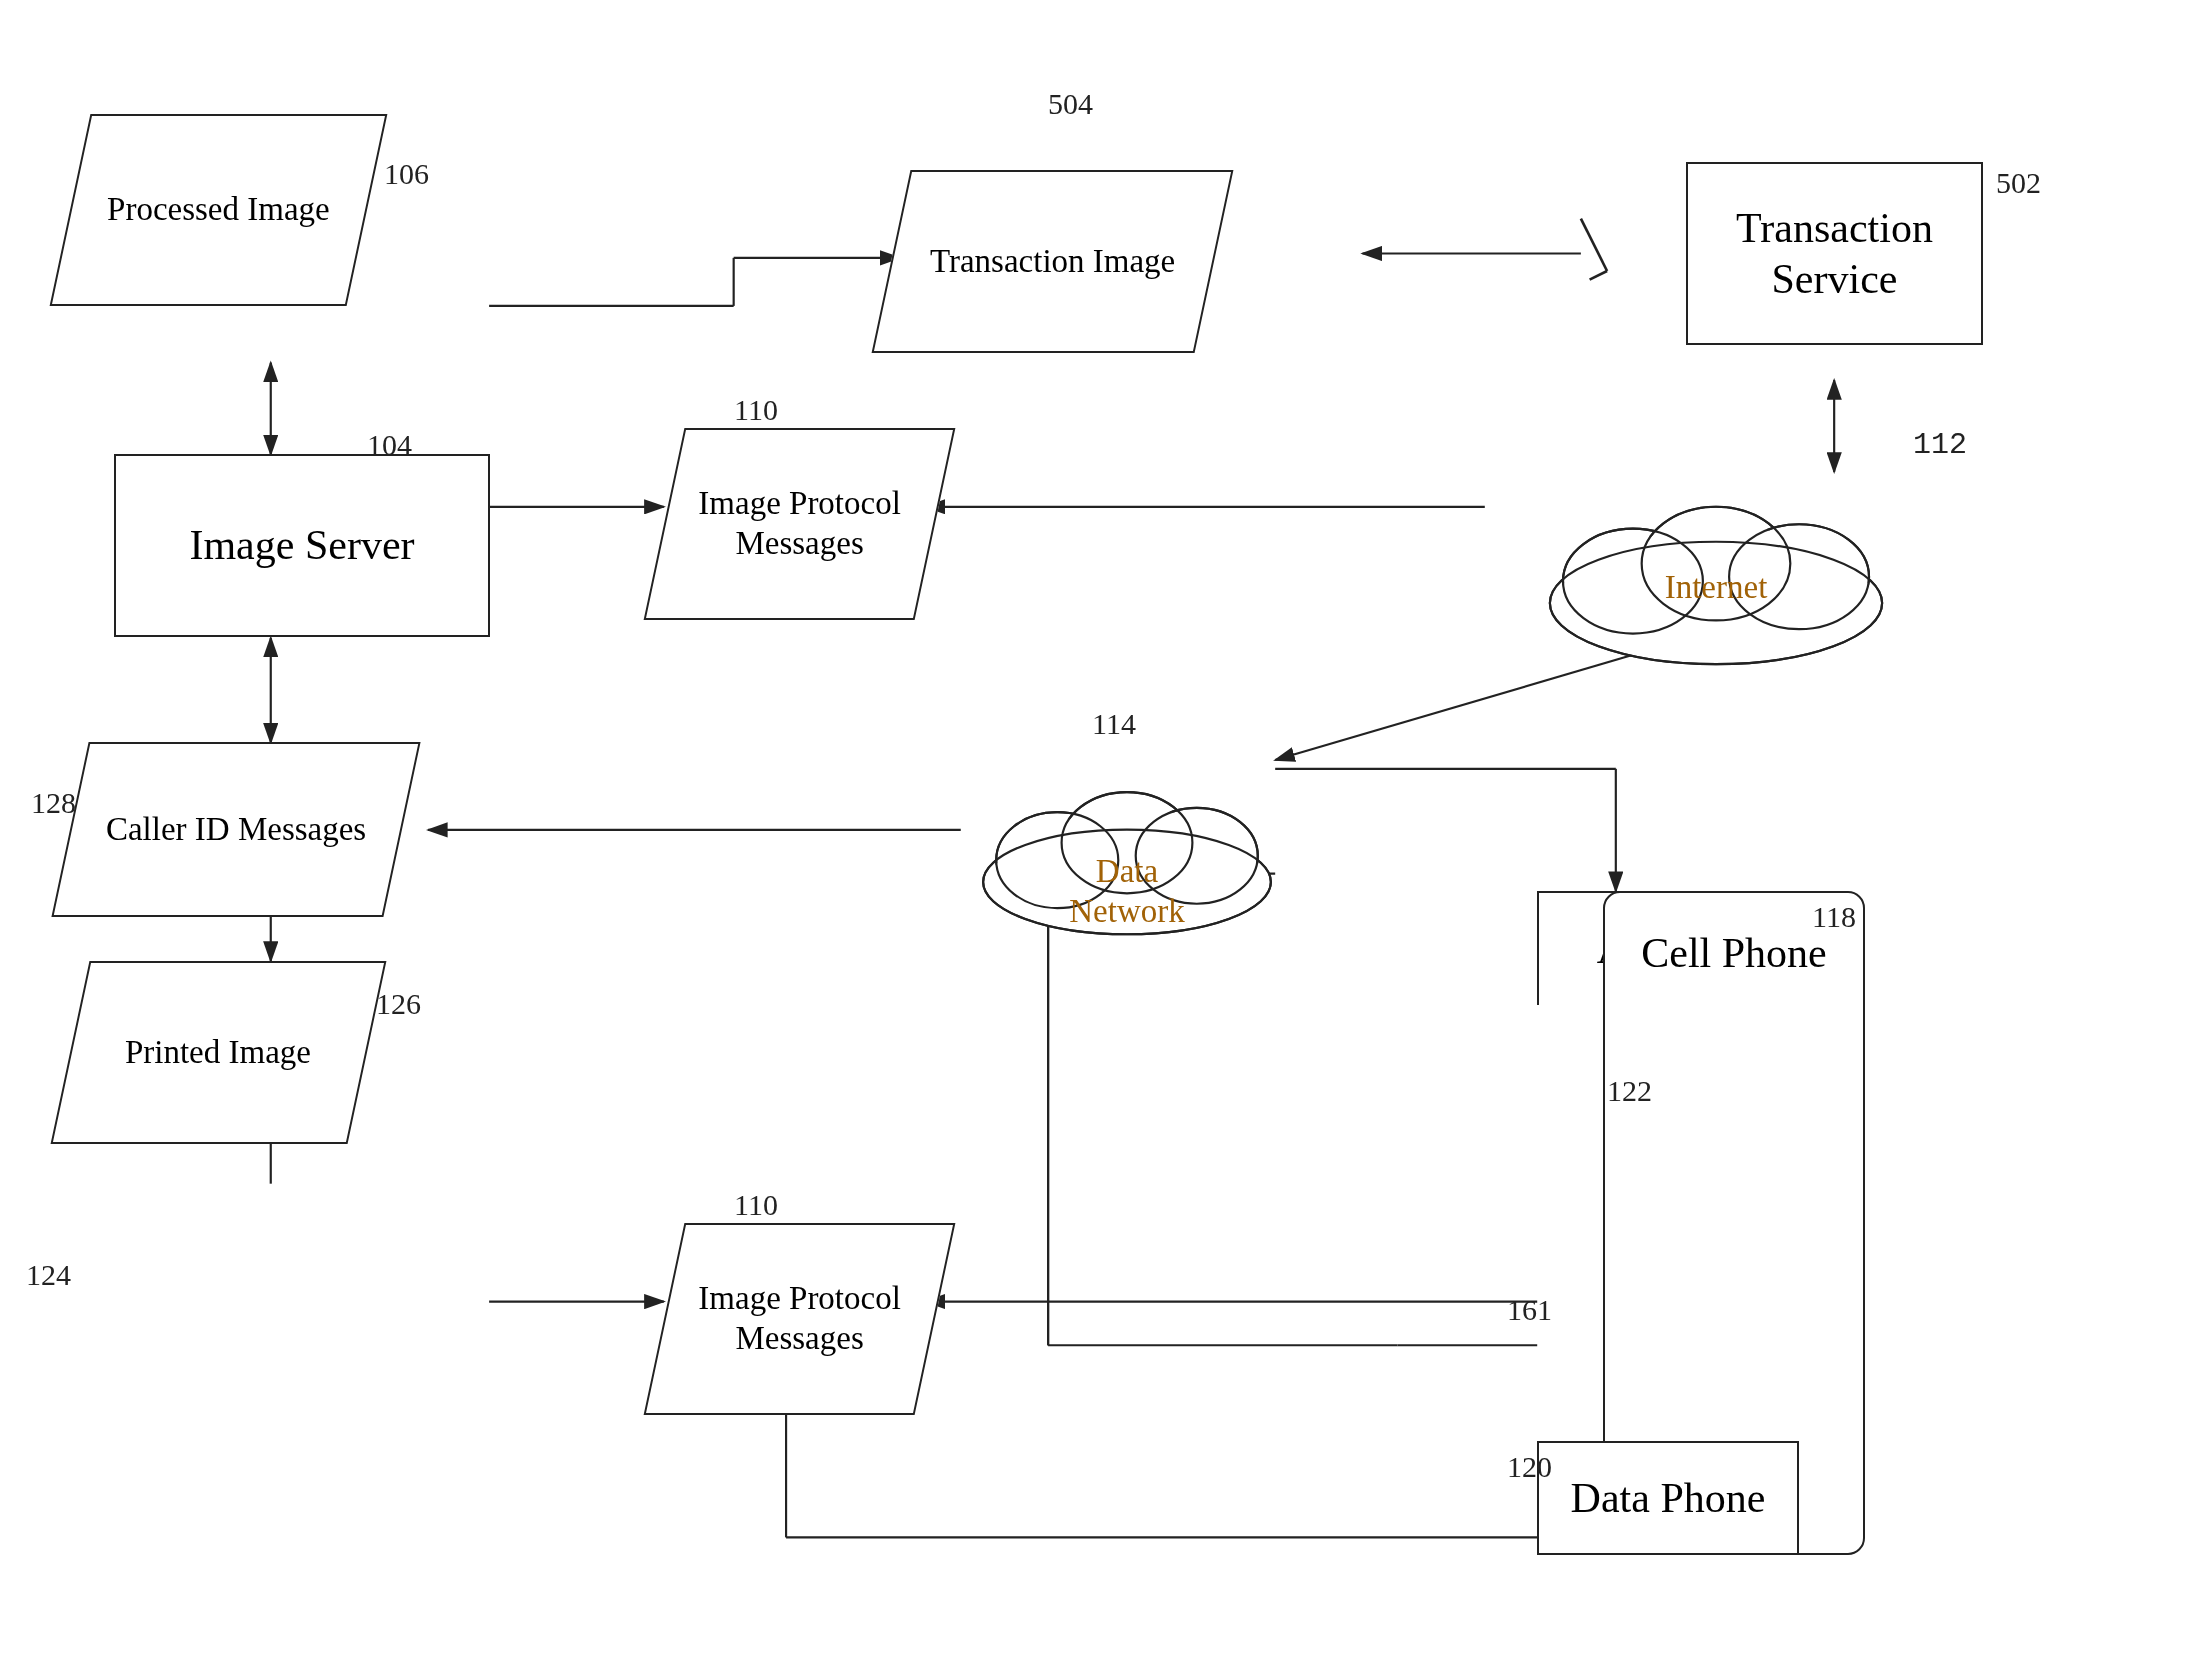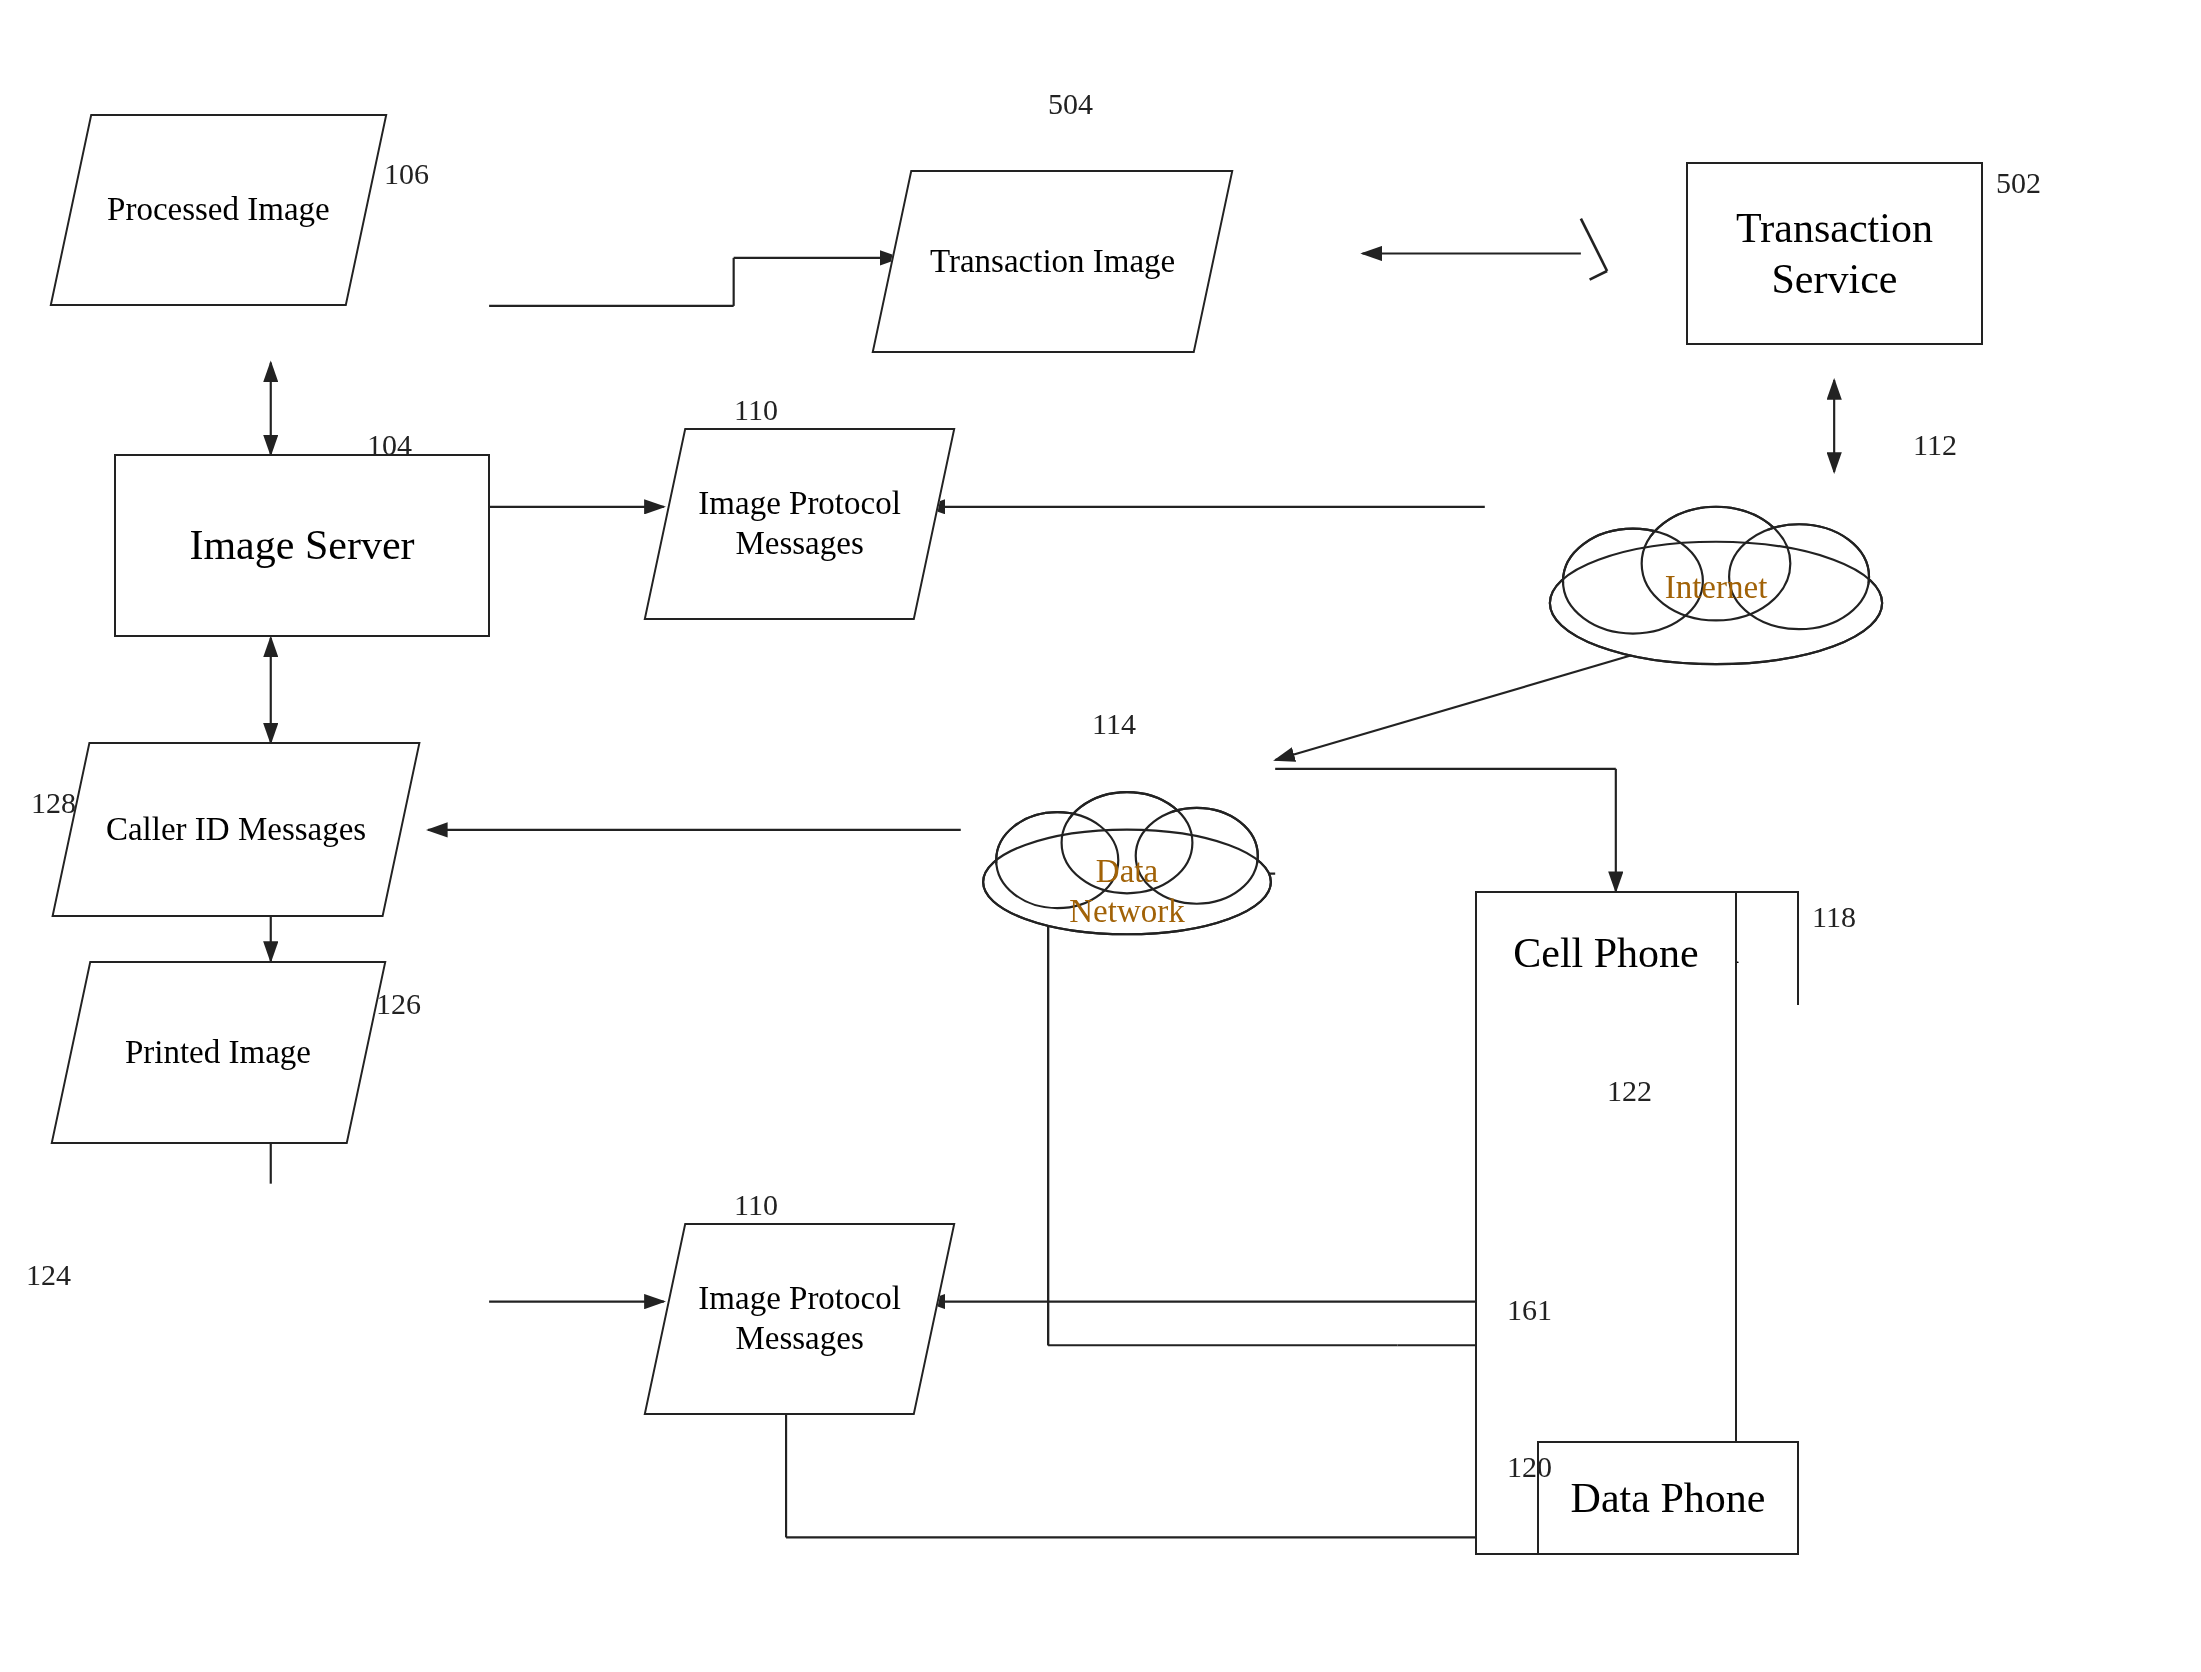--- a/index.html
+++ b/index.html
@@ -185,21 +185,21 @@
       <ellipse cx="215" cy="158" rx="81" ry="61" fill="white"></ellipse>
       <ellipse cx="310" cy="173" rx="76" ry="56" fill="white"></ellipse>
 
       <ellipse cx="215" cy="200" rx="190" ry="70" fill="none" stroke="#222" stroke-width="2.5"></ellipse>
       <ellipse cx="120" cy="175" rx="80" ry="60" fill="none" stroke="#222" stroke-width="2.5"></ellipse>
       <ellipse cx="215" cy="155" rx="85" ry="65" fill="none" stroke="#222" stroke-width="2.5"></ellipse>
       <ellipse cx="310" cy="170" rx="80" ry="60" fill="none" stroke="#222" stroke-width="2.5"></ellipse>
     </svg>
     <span class="label" style="left:114px; top:140px; width:148px;">Internet</span>
   </div>
-  <span class="num" style="left:1913px; top:428px;">112</span>
+  <span class="num" style="left:1913px; top:428px;font-family:Liberation Mono, monospace;">112</span>
 
   <div class="para" style="left:70px; top:742px; width:332px; height:175px;">
     <span class="label">Caller ID
 Messages</span>
   </div>
   <span class="num" style="left:31px; top:786px;">128</span>
 
   <div class="cloud-container" style="left:961px; top:725px; width:332px; height:218px;">
     <svg width="332" height="218" viewBox="0 0 380 250">
       <ellipse cx="190" cy="180" rx="165" ry="60" fill="white" stroke="#222" stroke-width="2.5"></ellipse>
@@ -231,21 +231,21 @@
     <span class="label">Image
 Protocol
 Messages</span>
   </div>
   <span class="num" style="left:734px; top:1188px;">110</span>
 
   <div class="rect" style="left:1537px; top:891px; width:262px; height:114px; border-bottom:none;">
     <span class="label">Antenna</span>
   </div>
 
-  <div class="rect" style="left:1475px; top:891px; width:262px; height:664px; z-index:0;">
+  <div class="rect" style="left:1603px; top:891px; width:262px; height:664px; z-index:0;border-radius:17px;">
     <span class="label" style="position:absolute; top:35px; left:0; width:100%; text-align:center;">Cell Phone</span>
   </div>
 
   <span class="num" style="left:1607px; top:1074px;">122</span>
   <span class="num" style="left:1507px; top:1293px;">161</span>
 
   <div class="rect" style="left:1537px; top:1441px; width:262px; height:114px;">
     <span class="label">Data Phone</span>
   </div>
   <span class="num" style="left:1812px; top:900px;">118</span>

